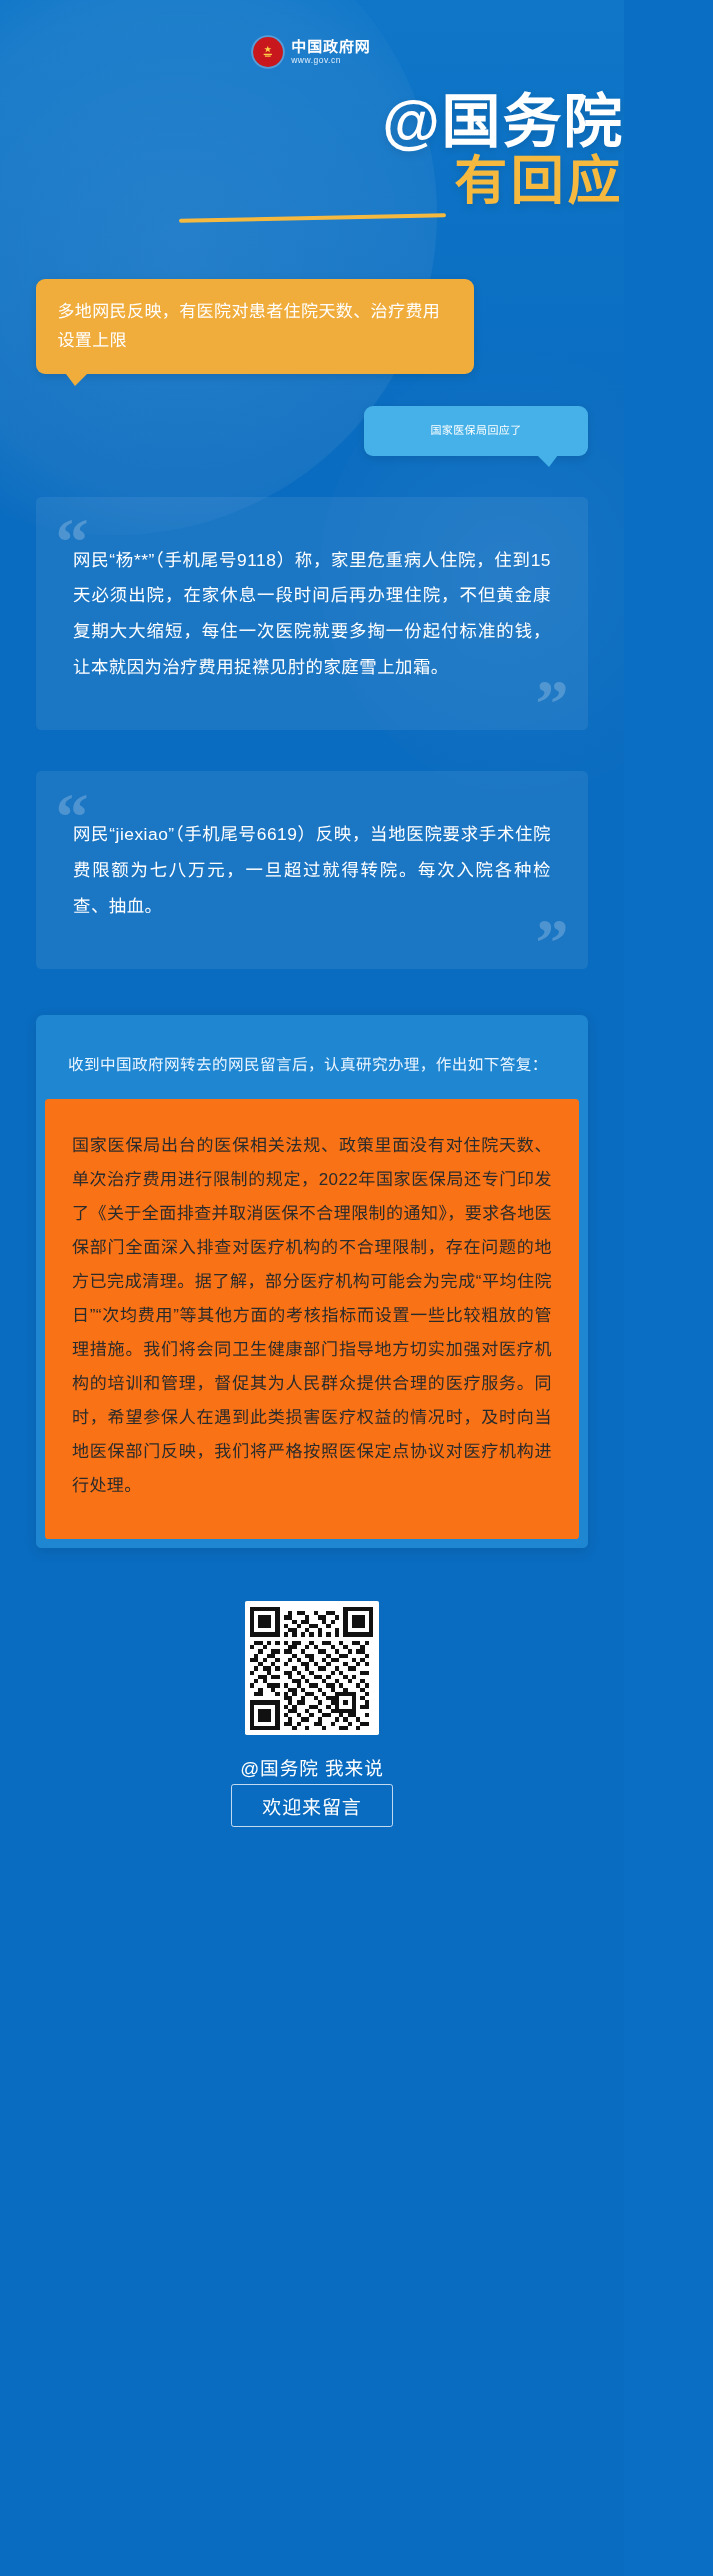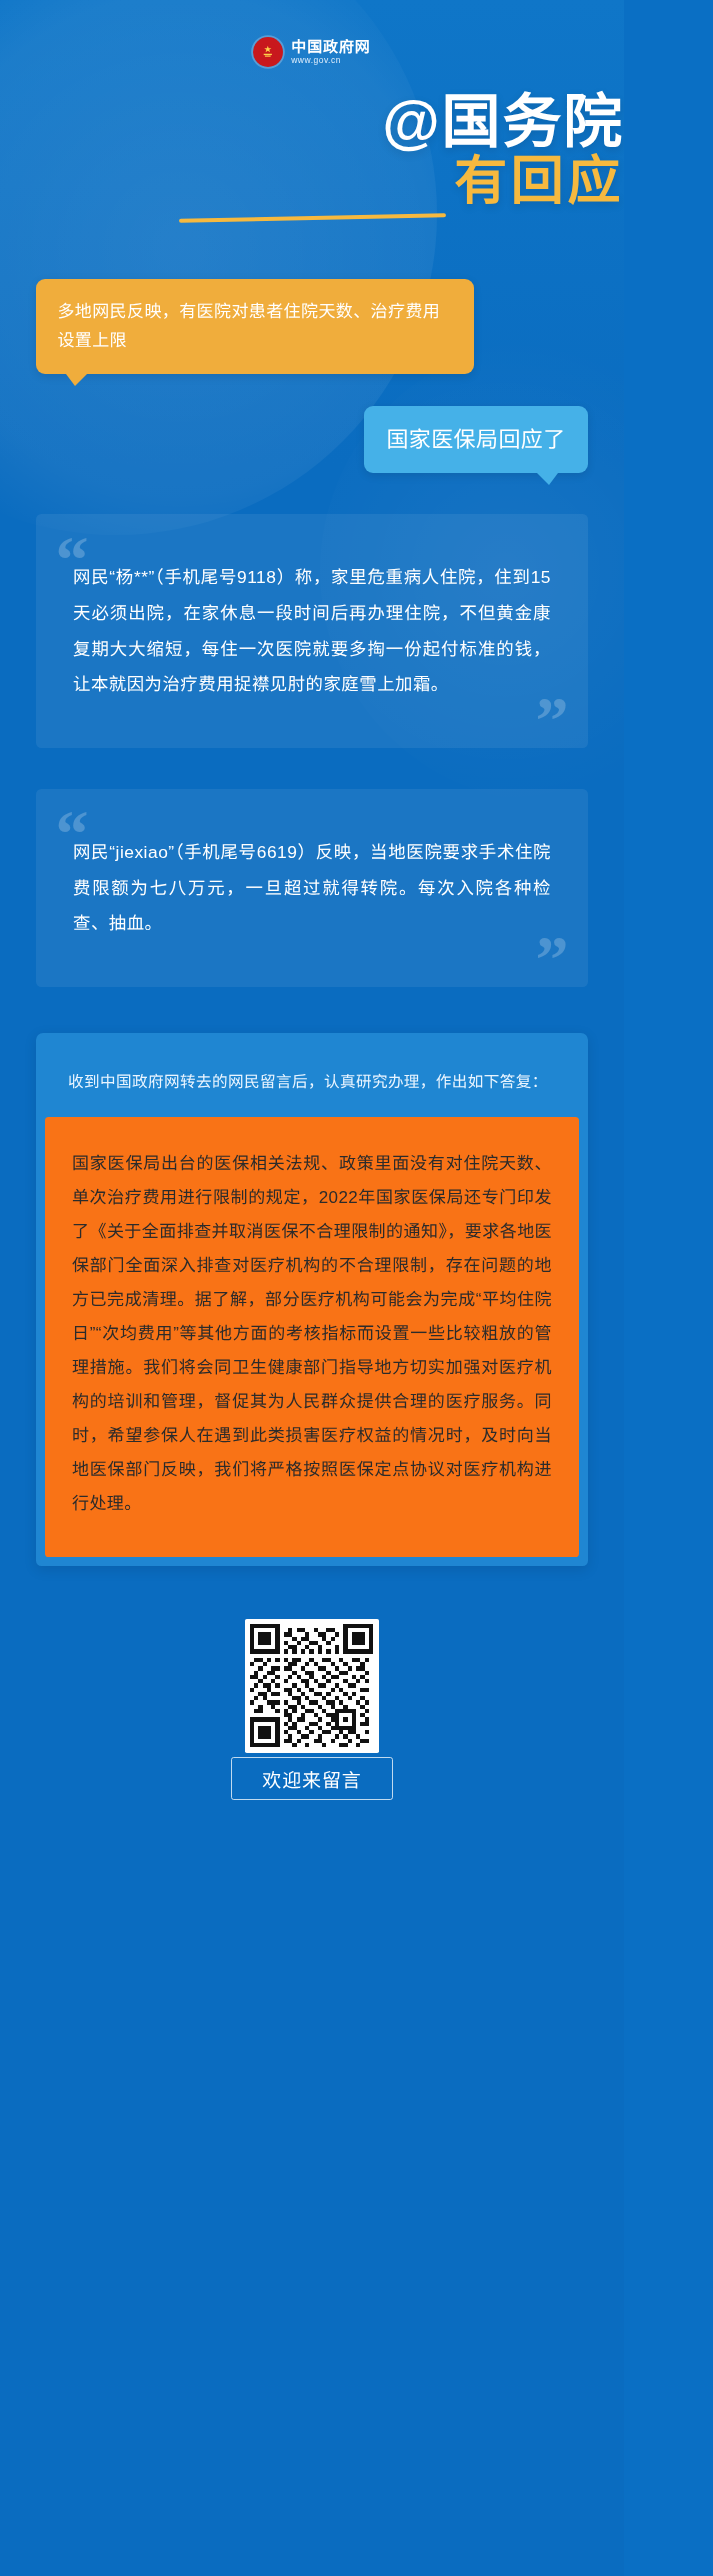--- a/index.html
+++ b/index.html
@@ -140,21 +140,21 @@
   }
   .bubble-right {
     position: relative;
     margin-top: 32px;
     margin-left: 364px;
     margin-right: 36px;
     background: #45b1e8;
     color: #ffffff;
     border-radius: 9px;
     padding: 16px 19.6px;
-    font-size: 22px;
+    font-size: 11px;
     line-height: 1.6;
     letter-spacing: 0.4px;
     text-align: center;
     box-shadow: 0 2.7px 9px rgba(0,0,0,0.10);
   }
   .bubble-right:after {
     content: "";
     position: absolute;
     right: 30px;
     bottom: -11.6px;
@@ -523,16 +523,17 @@
           <rect x="23" y="27" width="1" height="1"></rect>
             <rect x="26" y="27" width="2" height="1"></rect>
           <rect x="10" y="28" width="1" height="1"></rect>
             <rect x="13" y="28" width="1" height="1"></rect>
           <rect x="17" y="28" width="1" height="1"></rect>
             <rect x="21" y="28" width="2" height="1"></rect>
           <rect x="25" y="28" width="1" height="1"></rect>
         </g>
       </svg>
     </div>
+    <div class="footer-title">@国务院 我来说</div>
     <button class="footer-btn">欢迎来留言</button>
   </div>
 </div>
 
 
 </body></html>

